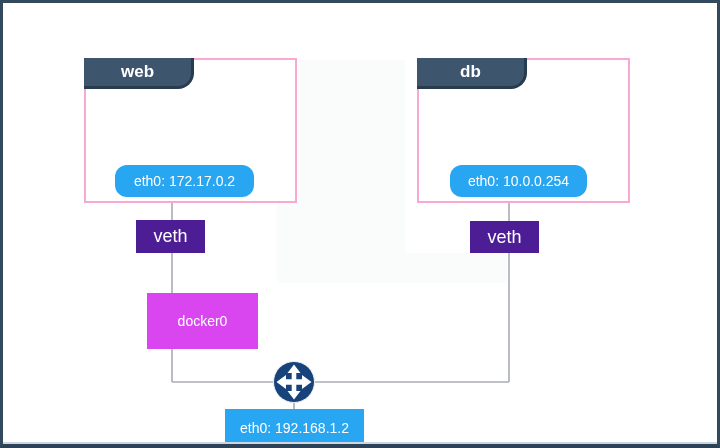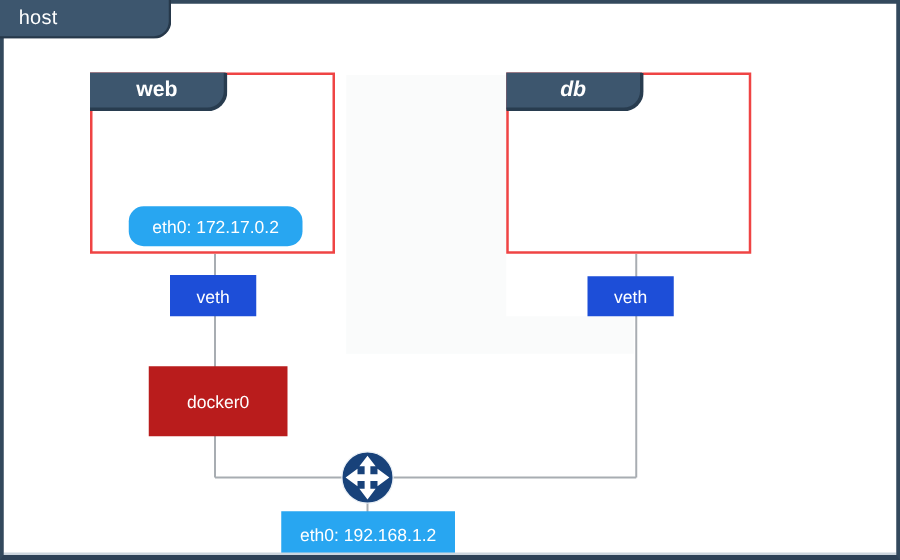--- a/index.html
+++ b/index.html
@@ -24,49 +24,49 @@
     z-index:45;display:flex;align-items:center;
   }
   .host-tab span{color:#ffffff;font-size:16px;padding-left:15px;letter-spacing:.2px;}
   
   .shade-a{position:absolute;left:277px;top:60px;width:128px;height:223px;background:#fafbfb;z-index:1;}
   .shade-b{position:absolute;left:277px;top:253px;width:230px;height:30px;background:#fafbfb;z-index:1;}
   
   svg.connectors{position:absolute;left:0;top:0;z-index:2;}
   
   .container-box{
-    position:absolute;width:196px;height:145px;box-sizing:border-box;
-    background:#ffffff;border:2px solid #ef4444;z-index:10;
+    position:absolute;width:213px;height:145px;box-sizing:border-box;
+    background:#ffffff;border:2px solid #f9a8d4;z-index:10;margin-left:12px;
   }
   .box-web{left:72px;top:58px;}
-  .box-db{left:405px;top:58px;font-style:italic;}
+  .box-db{left:405px;top:58px;}
   .container-tab{
     position:absolute;left:-2px;top:-2px;width:110px;height:31px;box-sizing:border-box;
     background:#3d566e;border-bottom-right-radius:16px;
     border-right:3px solid #283c4f;border-bottom:3px solid #283c4f;
     display:flex;align-items:center;justify-content:center;
   }
   .container-tab span{color:#ffffff;font-size:17px;font-weight:600;}
   .iface-label{
     position:absolute;left:29px;top:105px;width:139px;height:32px;
     background:#28a6f1;color:#ffffff;font-size:14px;
     display:flex;align-items:center;justify-content:center;border-radius:12px;
   }
   .iface-db{width:137px;left:31px;}
   
   .veth{
-    position:absolute;width:69px;height:33px;background:#1d4ed8;color:#fff;
-    font-size:14px;display:flex;align-items:center;justify-content:center;z-index:10;
+    position:absolute;width:69px;height:33px;background:#4c1d95;color:#fff;
+    font-size:18px;display:flex;align-items:center;justify-content:center;z-index:10;
   }
   .veth-left{left:136px;top:220px;}
   .veth-right{left:470px;top:221px;height:32px;}
   
   .bridge{
-    position:absolute;background:#b91c1c;color:#ffffff;font-size:14px;
-    display:flex;align-items:center;justify-content:center;z-index:10;
+    position:absolute;background:#d946ef;color:#ffffff;font-size:14px;
+    display:flex;align-items:center;justify-content:center;z-index:10;margin-left:28px;
   }
   .bridge-left{left:119px;top:293px;width:111px;height:56px;}
   .bridge-right{left:454px;top:296px;width:111px;height:57px;}
   
   .router{position:absolute;left:272px;top:360px;width:44px;height:44px;z-index:20;}
   
   .host-iface{
     position:absolute;left:225px;top:409px;width:139px;height:37px;
     background:#28a6f1;color:#ffffff;font-size:14px;
     display:flex;align-items:center;justify-content:center;z-index:10;
@@ -91,34 +91,32 @@
     <div class="container-tab">
       <span>web</span>
     </div>
     <div class="iface-label">eth0: 172.17.0.2</div>
   </div>
 
   <div class="container-box box-db">
     <div class="container-tab">
       <span>db</span>
     </div>
+    <div class="iface-label iface-db">eth0: 10.0.0.254</div>
   </div>
 
   <div class="veth veth-left">veth</div>
   <div class="veth veth-right">veth</div>
 
   <div class="bridge bridge-left">docker0</div>
 
   <svg class="router" viewBox="0 0 44 44" width="44" height="44">
     <circle cx="22" cy="22" r="20.5" fill="#18427a" stroke="#e9eff5" stroke-width="1"></circle>
     <path fill="#ffffff" d="M4.5 22 L14 15 L14 19.3 L30 19.3 L30 15 L39.5 22 L30 29 L30 24.7 L14 24.7 L14 29 Z"></path>
     <path fill="#ffffff" d="M22 4.5 L28.5 13 L24.3 13 L24.3 31 L28.5 31 L22 39.5 L15.5 31 L19.7 31 L19.7 13 L15.5 13 Z"></path>
   </svg>
 
   <div class="host-iface">eth0: 192.168.1.2</div>
 
   <div class="frame-bottom-highlight"></div>
   <div class="frame"></div>
-  <div class="host-tab">
-    <span>host</span>
-  </div>
 
 </div>
 
 </body></html>

